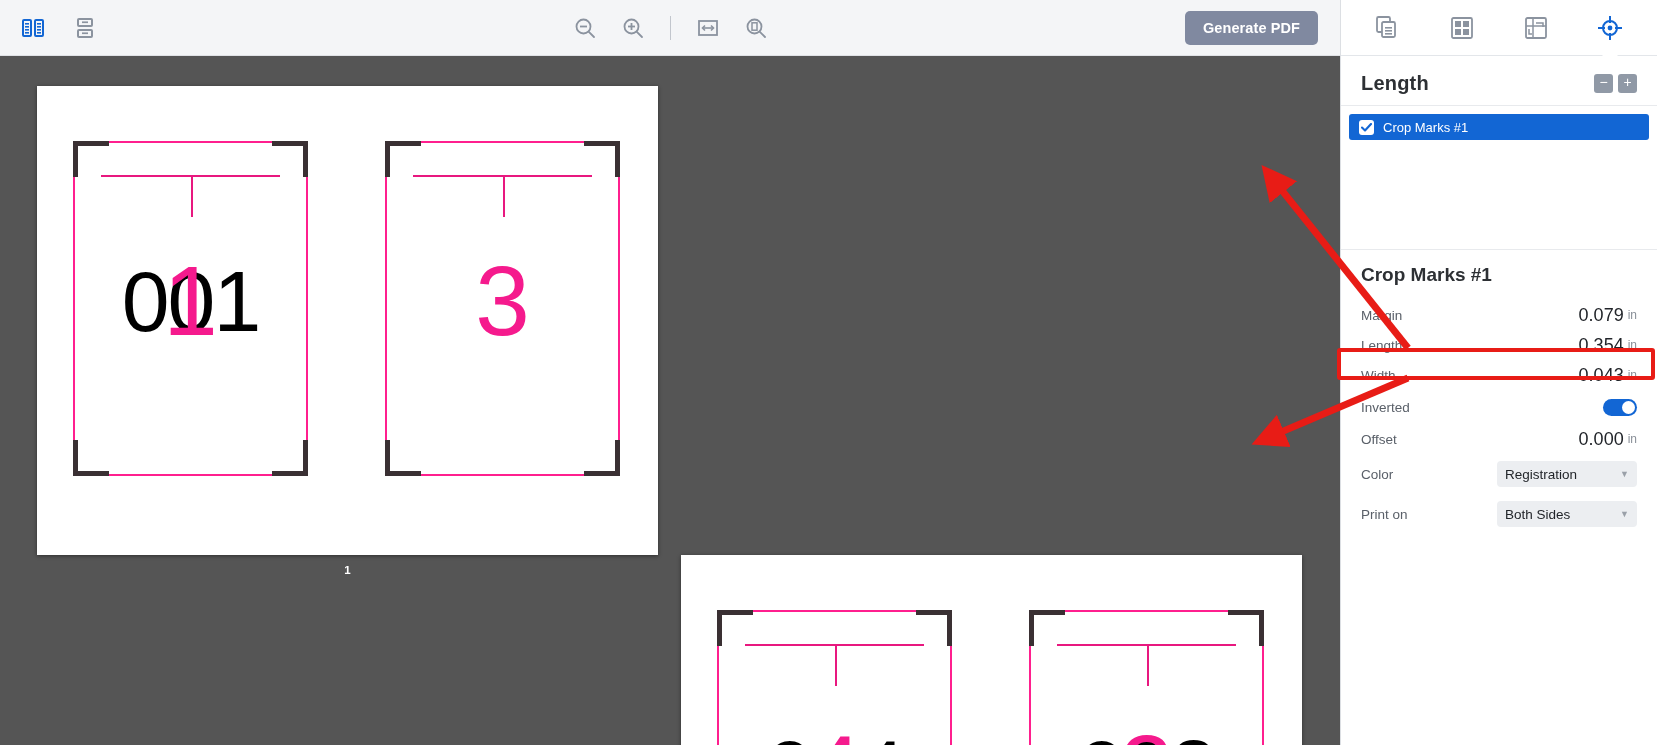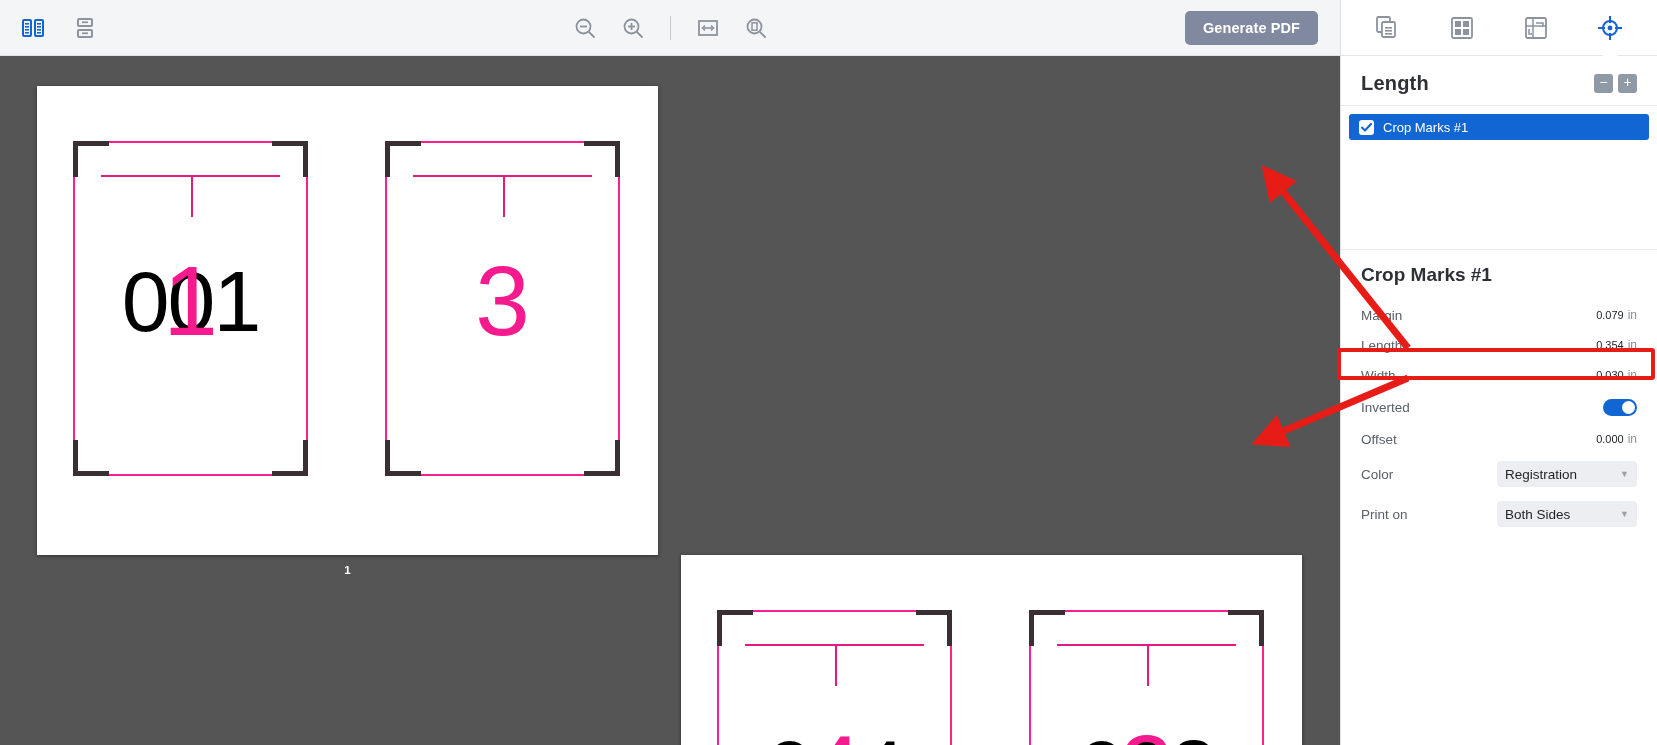--- a/index.html
+++ b/index.html
@@ -132,21 +132,21 @@
   }
   .mark-check svg { display: block; }
   .mark-label { color: #ffffff; font-size: 13px; }
 
   .props { padding: 14px 20px 0 20px; border-top: 1px solid #e8eaed; margin-top: 48px; }
   .props-title { font-size: 19px; font-weight: bold; color: #2d3034; margin-bottom: 14px; }
   .prop-row {
     display: flex; align-items: center; height: 30px; position: relative;
   }
   .prop-label { font-size: 13.5px; color: #5a6069; width: 112px; flex: none; }
-  .prop-value { margin-left: auto; font-size: 11px; color: #22252a; }
+  .prop-value { margin-left: auto; font-size: 18px; color: #22252a; }
   .prop-unit { font-size: 12px; color: #8a9099; margin-left: 4px; }
 
   .toggle {
     margin-left: auto; width: 34px; height: 17px; border-radius: 10px;
     background: #1266d4; position: relative; cursor: pointer;
   }
   .toggle .knob {
     position: absolute; right: 2px; top: 2px; width: 13px; height: 13px;
     border-radius: 50%; background: #ffffff;
   }
@@ -392,21 +392,21 @@
       </div>
 
       <div class="prop-row">
         <span class="prop-label">Length</span>
         <span class="prop-value">0.354</span>
         <span class="prop-unit">in</span>
       </div>
 
       <div class="prop-row">
         <span class="prop-label">Width</span>
-        <span class="prop-value">0.030</span>
+        <span class="prop-value">0.043</span>
         <span class="prop-unit">in</span>
       </div>
 
       <div class="prop-row" style="height:34px;">
         <span class="prop-label">Inverted</span>
         <div class="toggle">
           <div class="knob"></div>
         </div>
       </div>
 

